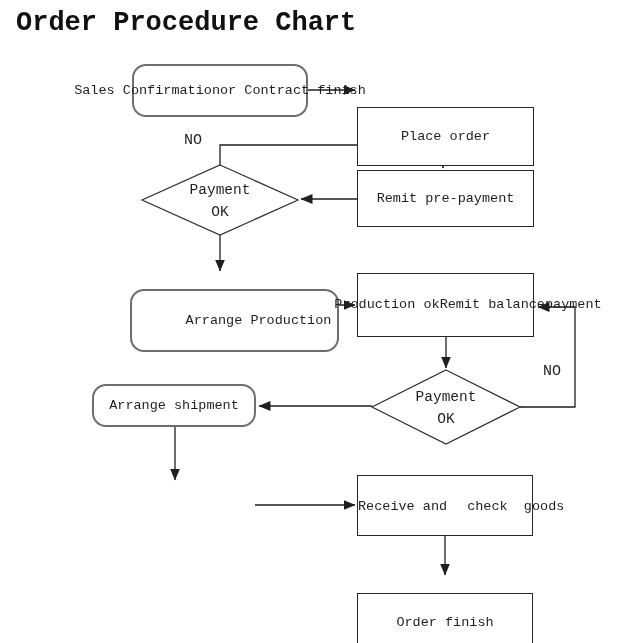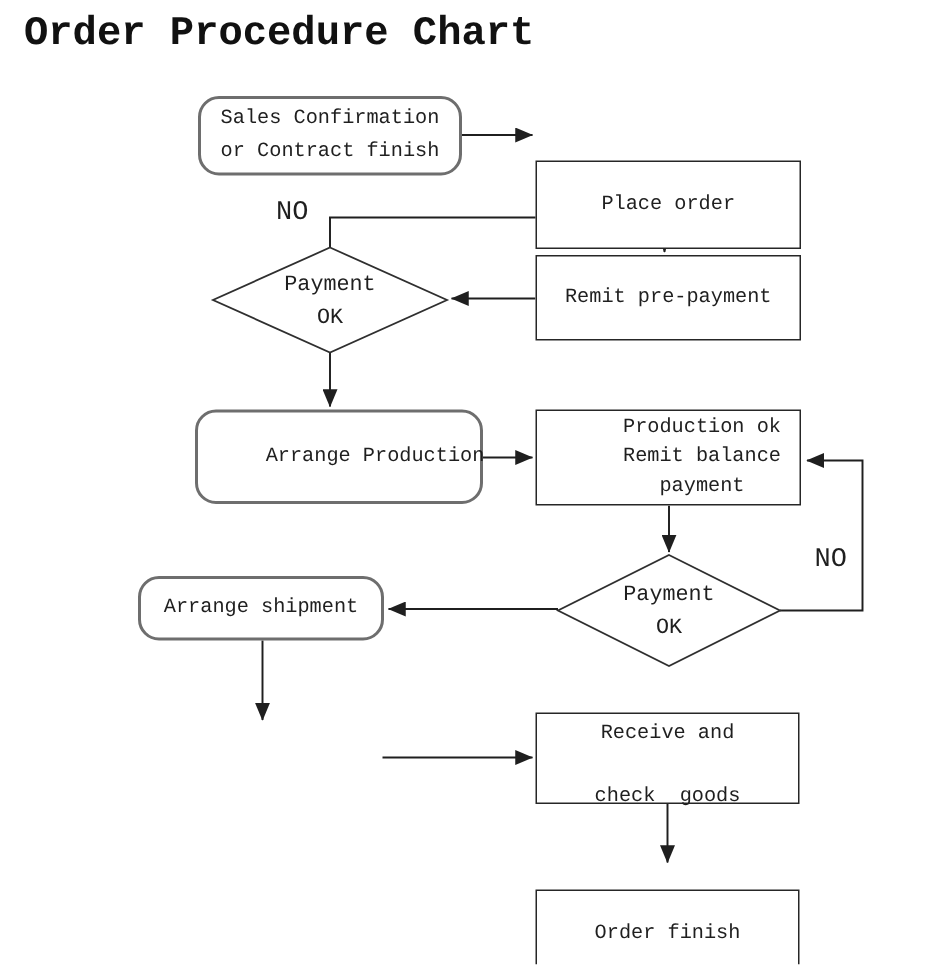--- a/index.html
+++ b/index.html
@@ -32,21 +32,21 @@
     left: 0;
     top: 0;
     width: 618px;
     height: 643px;
   }
   .node {
     position: absolute;
     box-sizing: border-box;
     background: #ffffff;
     display: flex;
-    flex-direction: column;
+    flex-direction: row;
     align-items: center;
     justify-content: center;
     text-align: center;
     font-size: 13.5px;
     line-height: 1.6;
   }
   .node .node-line {
     white-space: pre; 
   }
   .rect-node {
@@ -68,21 +68,21 @@
     align-items: center;
     justify-content: center;
     text-align: center;
     font-size: 14.5px;
     line-height: 1.55;
     background: transparent;
     pointer-events: none;
   }
   .edge-label {
     position: absolute;
-    font-size: 18px;
+    font-size: 15px;
     color: #1f1f1f;
     white-space: pre;
   }
 </style>
 </head>
 <body>
 
 <div class="stage">
 
   <div class="page-title">Order Procedure Chart</div>
@@ -128,21 +128,21 @@
   </div>
 
   <div class="node rect-node" style="left:357px; top:65px; width:177px; height:59px;margin-top:42px;">
     <span class="node-line">Place order</span>
   </div>
 
   <div class="node rect-node" style="left:357px; top:170px; width:177px; height:57px;">
     <span class="node-line">Remit pre-payment</span>
   </div>
 
-  <div class="node round-node" style="left:130px; top:273px; width:192px; height:63px;padding-left:48px;">
+  <div class="node round-node" style="left:130px; top:289px; width:209px; height:63px;padding-left:48px;">
     <span class="node-line">Arrange Production</span>
   </div>
 
   <div class="node rect-node" style="left:357px; top:273px; width:177px; height:64px; line-height:1.45;padding-left:45px;">
     <span class="node-line">Production ok</span>
     <span class="node-line">Remit balance</span>
     <span class="node-line">payment</span>
   </div>
 
   <div class="node round-node" style="left:92px; top:384px; width:164px; height:43px;">

